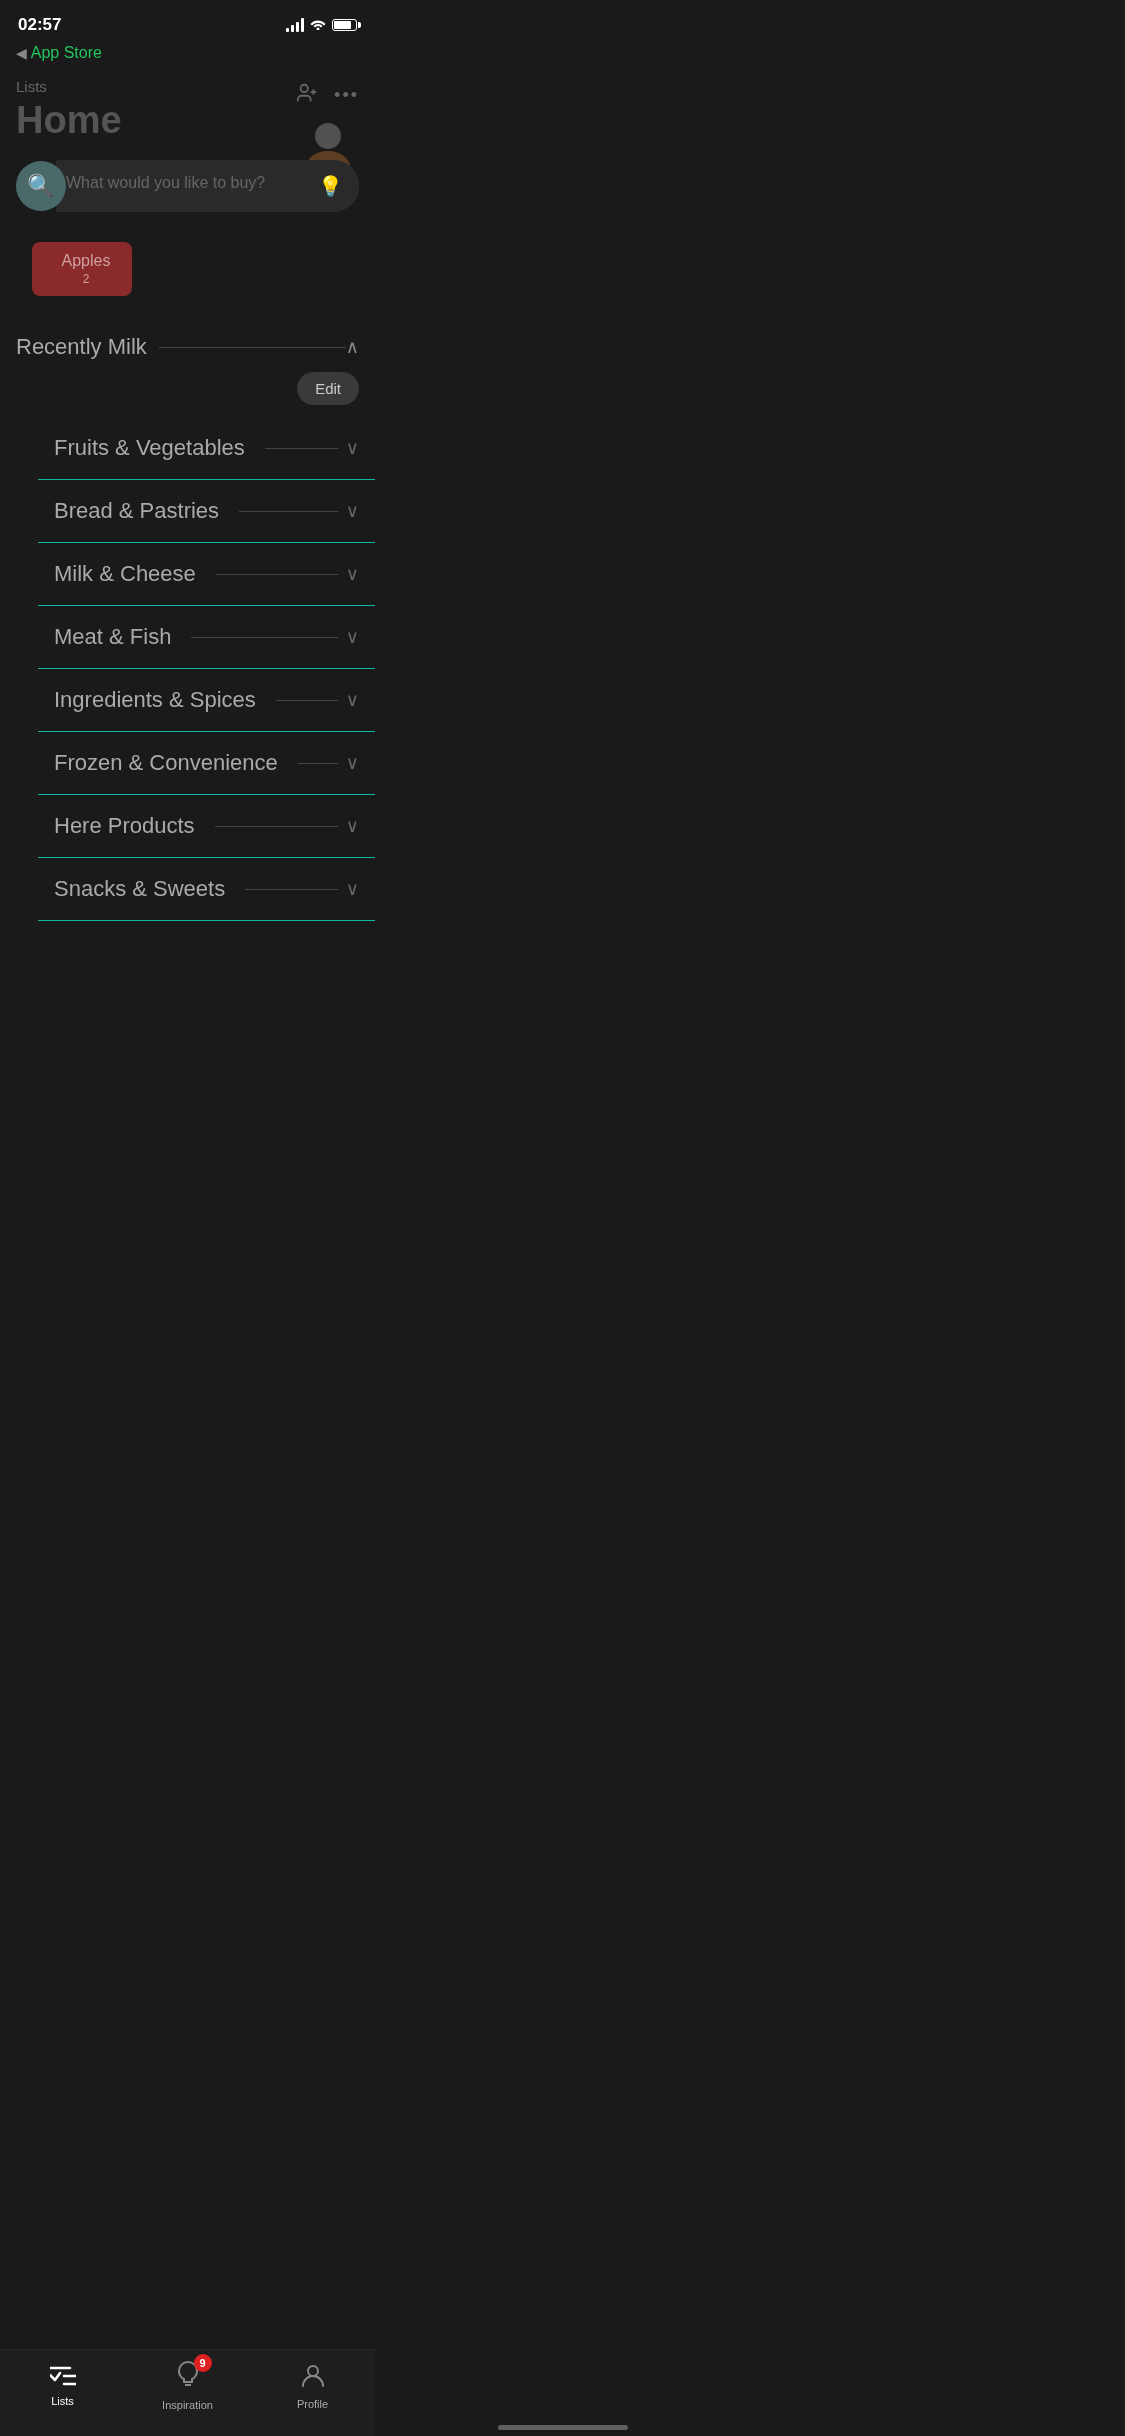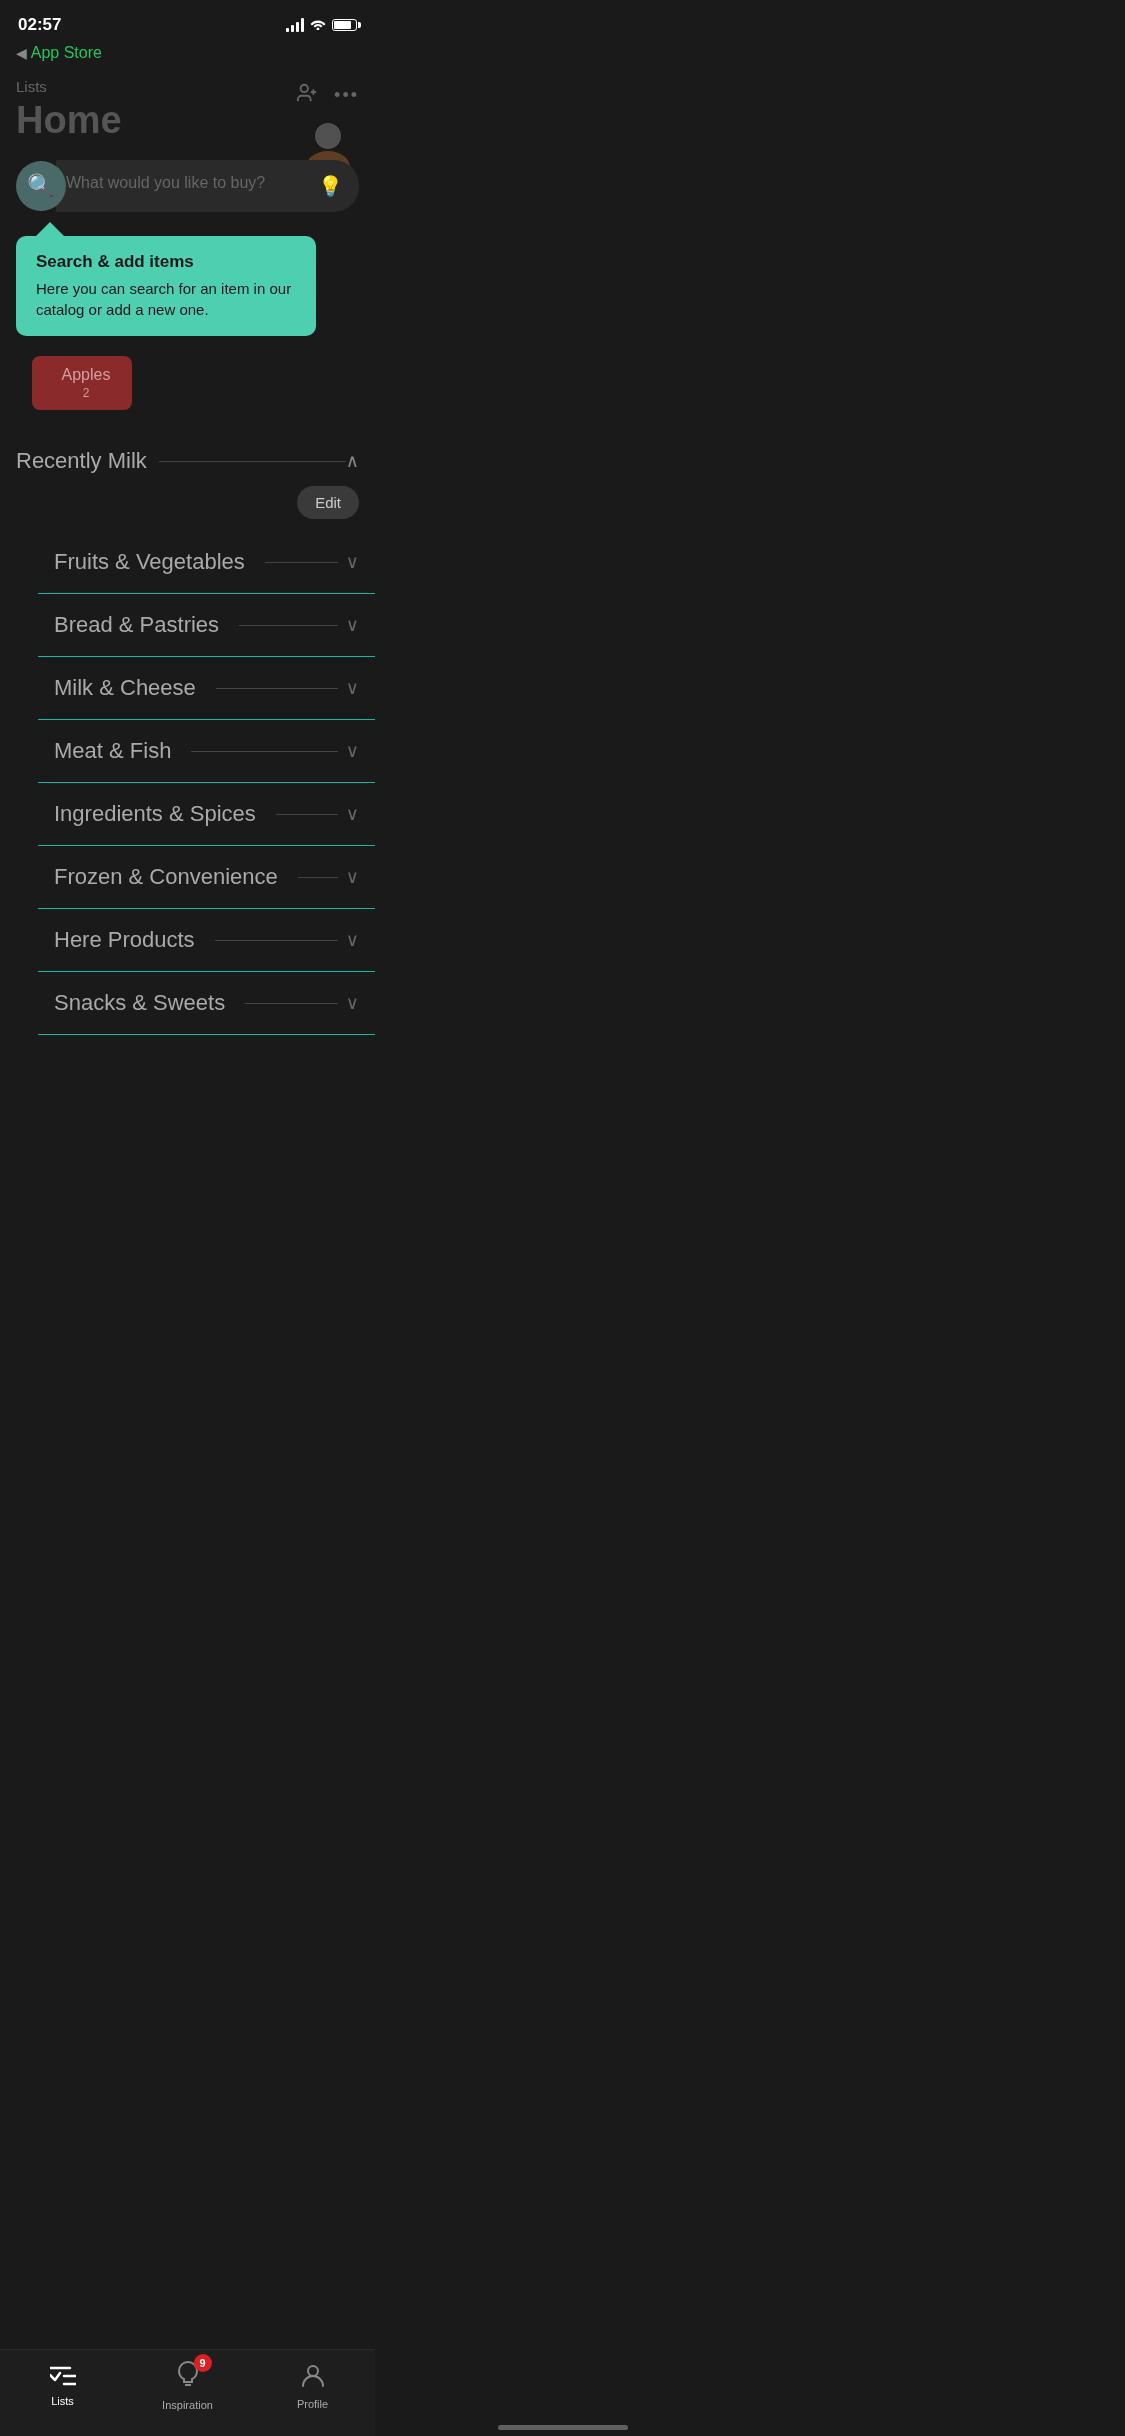--- a/index.html
+++ b/index.html
@@ -417,27 +417,20 @@
   <div class="search-container">
     <div class="search-circle">
       <span class="search-icon-inner">🔍</span>
     </div>
     <div class="search-input-area">
       <span class="search-placeholder">What would you like to buy?</span>
       <span class="bulb-icon">💡</span>
     </div>
   </div>
 
-  <div class="tooltip-wrapper">
-    <div class="tooltip-arrow"></div>
-    <div class="tooltip-box">
-      <div class="tooltip-title">Search &amp; add items</div>
-      <div class="tooltip-body">Here you can search for an item in our catalog or add a new one.</div>
-    </div>
-  </div>
 
   <div style="padding: 10px 16px;">
     <div class="apples-chip">
       <span class="apples-name">Apples</span>
       <span class="apples-count">2</span>
     </div>
   </div>
 
   <div class="recently-used-header">
     <div class="recently-used-left">

